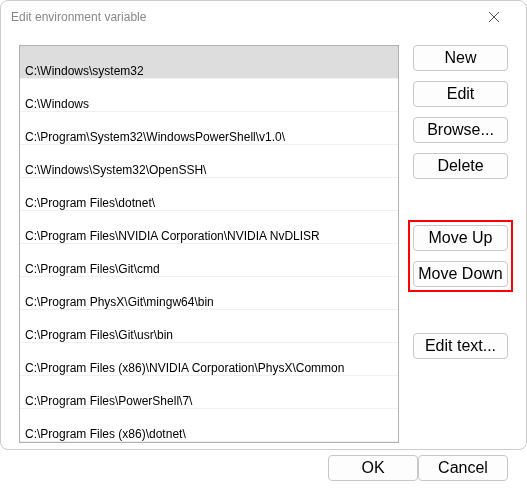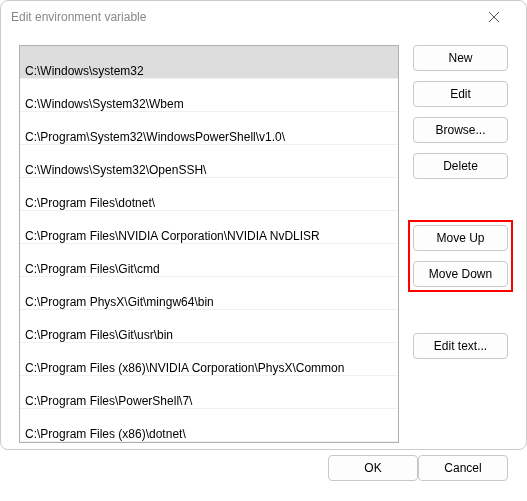--- a/index.html
+++ b/index.html
@@ -85,21 +85,21 @@
     }
     .btn {
       height: 26px;
       border: 1px solid #c8c8c8;
       border-radius: 4px;
       background: #fdfdfd;
       color: #000000;
       text-align: center;
       line-height: 24px;
       cursor: pointer;
-      font-size: 12px;
+      font-size: 16px;
     }
     .gap-large { height: 26px; }
     .footer {
       height: 48px;
       display: flex;
       justify-content: flex-end;
       align-items: center;
       padding: 0 18px 10px 18px;
       flex-shrink: 0;
     }
@@ -126,21 +126,21 @@
       <svg width="10" height="10" viewBox="0 0 10 10">
           <path d="M0,0 L10,10 M10,0 L0,10" stroke="currentColor" stroke-width="1"></path>
         </svg>
     </div>
   </div>
 
   <div class="content">
     <div class="listbox">
       <div class="listbox-inner" id="listbox-inner">
           <div class="list-item selected" id="list-item-0">C:\Windows\system32</div>
-          <div class="list-item" id="list-item-2">C:\Windows\System32\Wbem</div>
+          <div class="list-item" id="list-item-1">C:\Windows</div>
           <div class="list-item" id="list-item-3">C:\Program\System32\WindowsPowerShell\v1.0\</div>
           <div class="list-item" id="list-item-4">C:\Windows\System32\OpenSSH\</div>
           <div class="list-item" id="list-item-5">C:\Program Files\dotnet\</div>
           <div class="list-item" id="list-item-6">C:\Program Files\NVIDIA Corporation\NVIDIA NvDLISR</div>
           <div class="list-item" id="list-item-7">C:\Program Files\Git\cmd</div>
           <div class="list-item" id="list-item-8">C:\Program PhysX\Git\mingw64\bin</div>
           <div class="list-item" id="list-item-9">C:\Program Files\Git\usr\bin</div>
           <div class="list-item" id="list-item-10">C:\Program Files (x86)\NVIDIA Corporation\PhysX\Common</div>
           <div class="list-item" id="list-item-11">C:\Program Files\PowerShell\7\</div>
           <div class="list-item" id="list-item-12">C:\Program Files (x86)\dotnet\</div>

